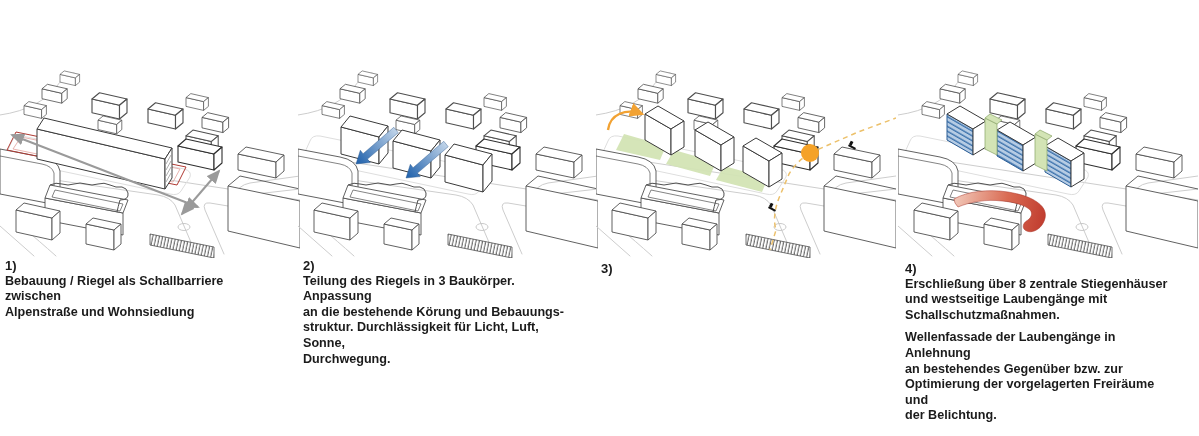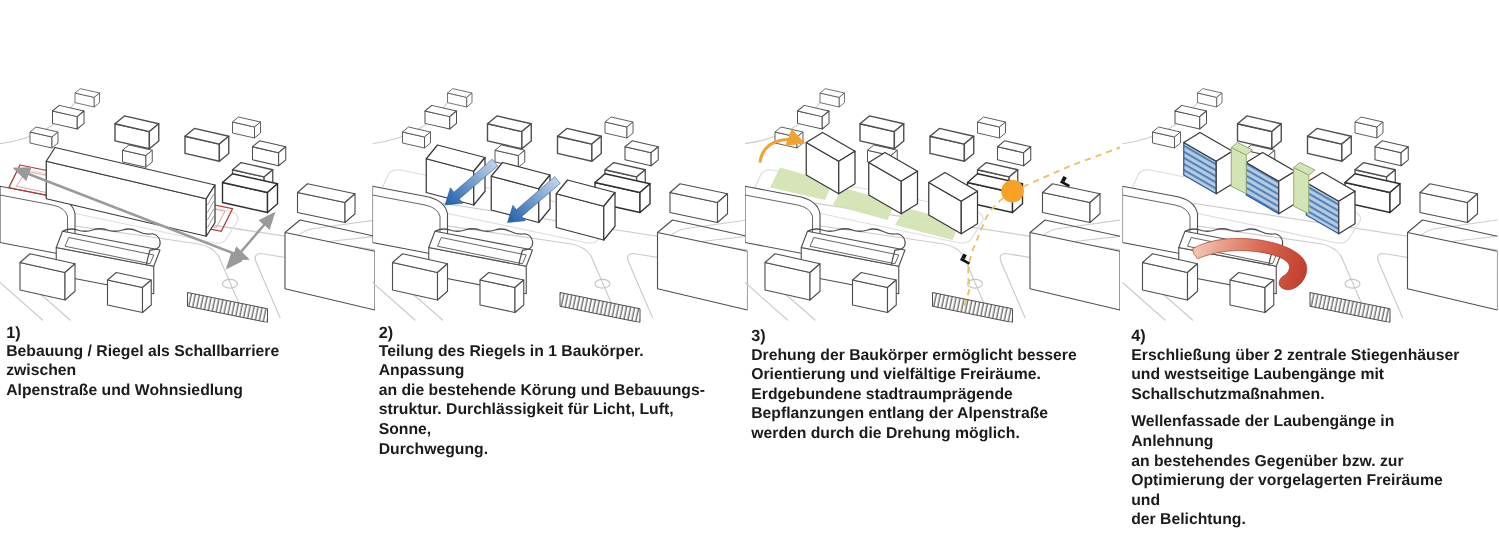--- a/index.html
+++ b/index.html
@@ -171,21 +171,21 @@
         <polygon points="156,86 194,96 185,107 147,97"></polygon>
         <polygon points="185,107 194,96 194,123 185,134"></polygon>
       </g>
       <g stroke="#1f4f86" stroke-width="0.4">
         <path d="M95.8,69.3 L65.1,95.7 L62.3,92.2 L58,106 L72.3,104.6 L69.5,101.1 L100.2,74.7 Z" fill="url(#bluA1)"></path>
         <path d="M145.8,83.3 L115.1,109.7 L112.3,106.2 L108,120 L122.3,118.6 L119.5,115.1 L150.2,88.7 Z" fill="url(#bluA2)"></path>
       </g>
     </svg>
     <div class="caption">
       <div class="num">2)</div>
-      <div class="txt">Teilung des Riegels in 1 Baukörper. Anpassung
+      <div class="txt">Teilung des Riegels in 3 Baukörper. Anpassung
 an die bestehende Körung und Bebauungs-
 struktur. Durchlässigkeit für Licht, Luft, Sonne,
 Durchwegung.</div>
     </div>
   </section>
 
   <section class="panel p3" style="left:596px">
     <svg class="diagram" viewBox="0 0 300 200" role="img">
       <use href="#baseSite" xlink:href="#baseSite"></use>
       <g fill="#d3e4b5" opacity="0.95">
@@ -216,25 +216,20 @@
             <rect x="2" y="0" width="4" height="3"></rect>
           </g>
         <g transform="translate(172,150) rotate(-62)">
             <rect x="0" y="0" width="2" height="8"></rect>
             <rect x="2" y="0" width="4" height="3"></rect>
           </g>
       </g>
     </svg>
     <div class="caption">
       <div class="num">3)</div>
-      <div class="txt">Drehung der Baukörper ermöglicht bessere
-Orientierung und vielfältige Freiräume.
-Erdgebundene stadtraumprägende
-Bepflanzungen entlang der Alpenstraße
-werden durch die Drehung möglich.</div>
     </div>
   </section>
 
   <section class="panel p4" style="left:898px">
     <svg class="diagram" viewBox="0 0 300 200" role="img">
       <use href="#baseSite" xlink:href="#baseSite"></use>
       <g fill="#ffffff" stroke="#3a3a3a" stroke-width="1" stroke-linejoin="round">
         <polygon points="49,56 75,71 75,97 49,82" fill="url(#lam)" stroke="#2c5e96"></polygon>
         <polygon points="62,48 88,63 75,71 49,56"></polygon>
         <polygon points="75,71 88,63 88,89 75,97"></polygon>
@@ -252,21 +247,21 @@
         <polygon points="137,76 142,72 154,78 149,82"></polygon>
       </g>
       <path d="M56,141 C70,133 90,131 110,134 C122,136 132,139 139,144
                C148,150 150,158 144,167 C139,174 130,176 126,171
                C124,168 126,164 130,162 C134,159 135,154 131,151
                C126,147 116,144 104,143 C88,141 72,144 60,149
                Q56,145 56,141 Z" fill="url(#waveRed)" stroke="#a83226" stroke-width="0.5"></path>
     </svg>
     <div class="caption">
       <div class="num">4)</div>
-      <div class="txt">Erschließung über 2 zentrale Stiegenhäuser
+      <div class="txt">Erschließung über 8 zentrale Stiegenhäuser
 und westseitige Laubengänge mit
 Schallschutzmaßnahmen.</div>
       <div class="txt second">Wellenfassade der Laubengänge in Anlehnung
 an bestehendes Gegenüber bzw. zur
 Optimierung der vorgelagerten Freiräume und
 der Belichtung.</div>
     </div>
   </section>
 
 </div>

